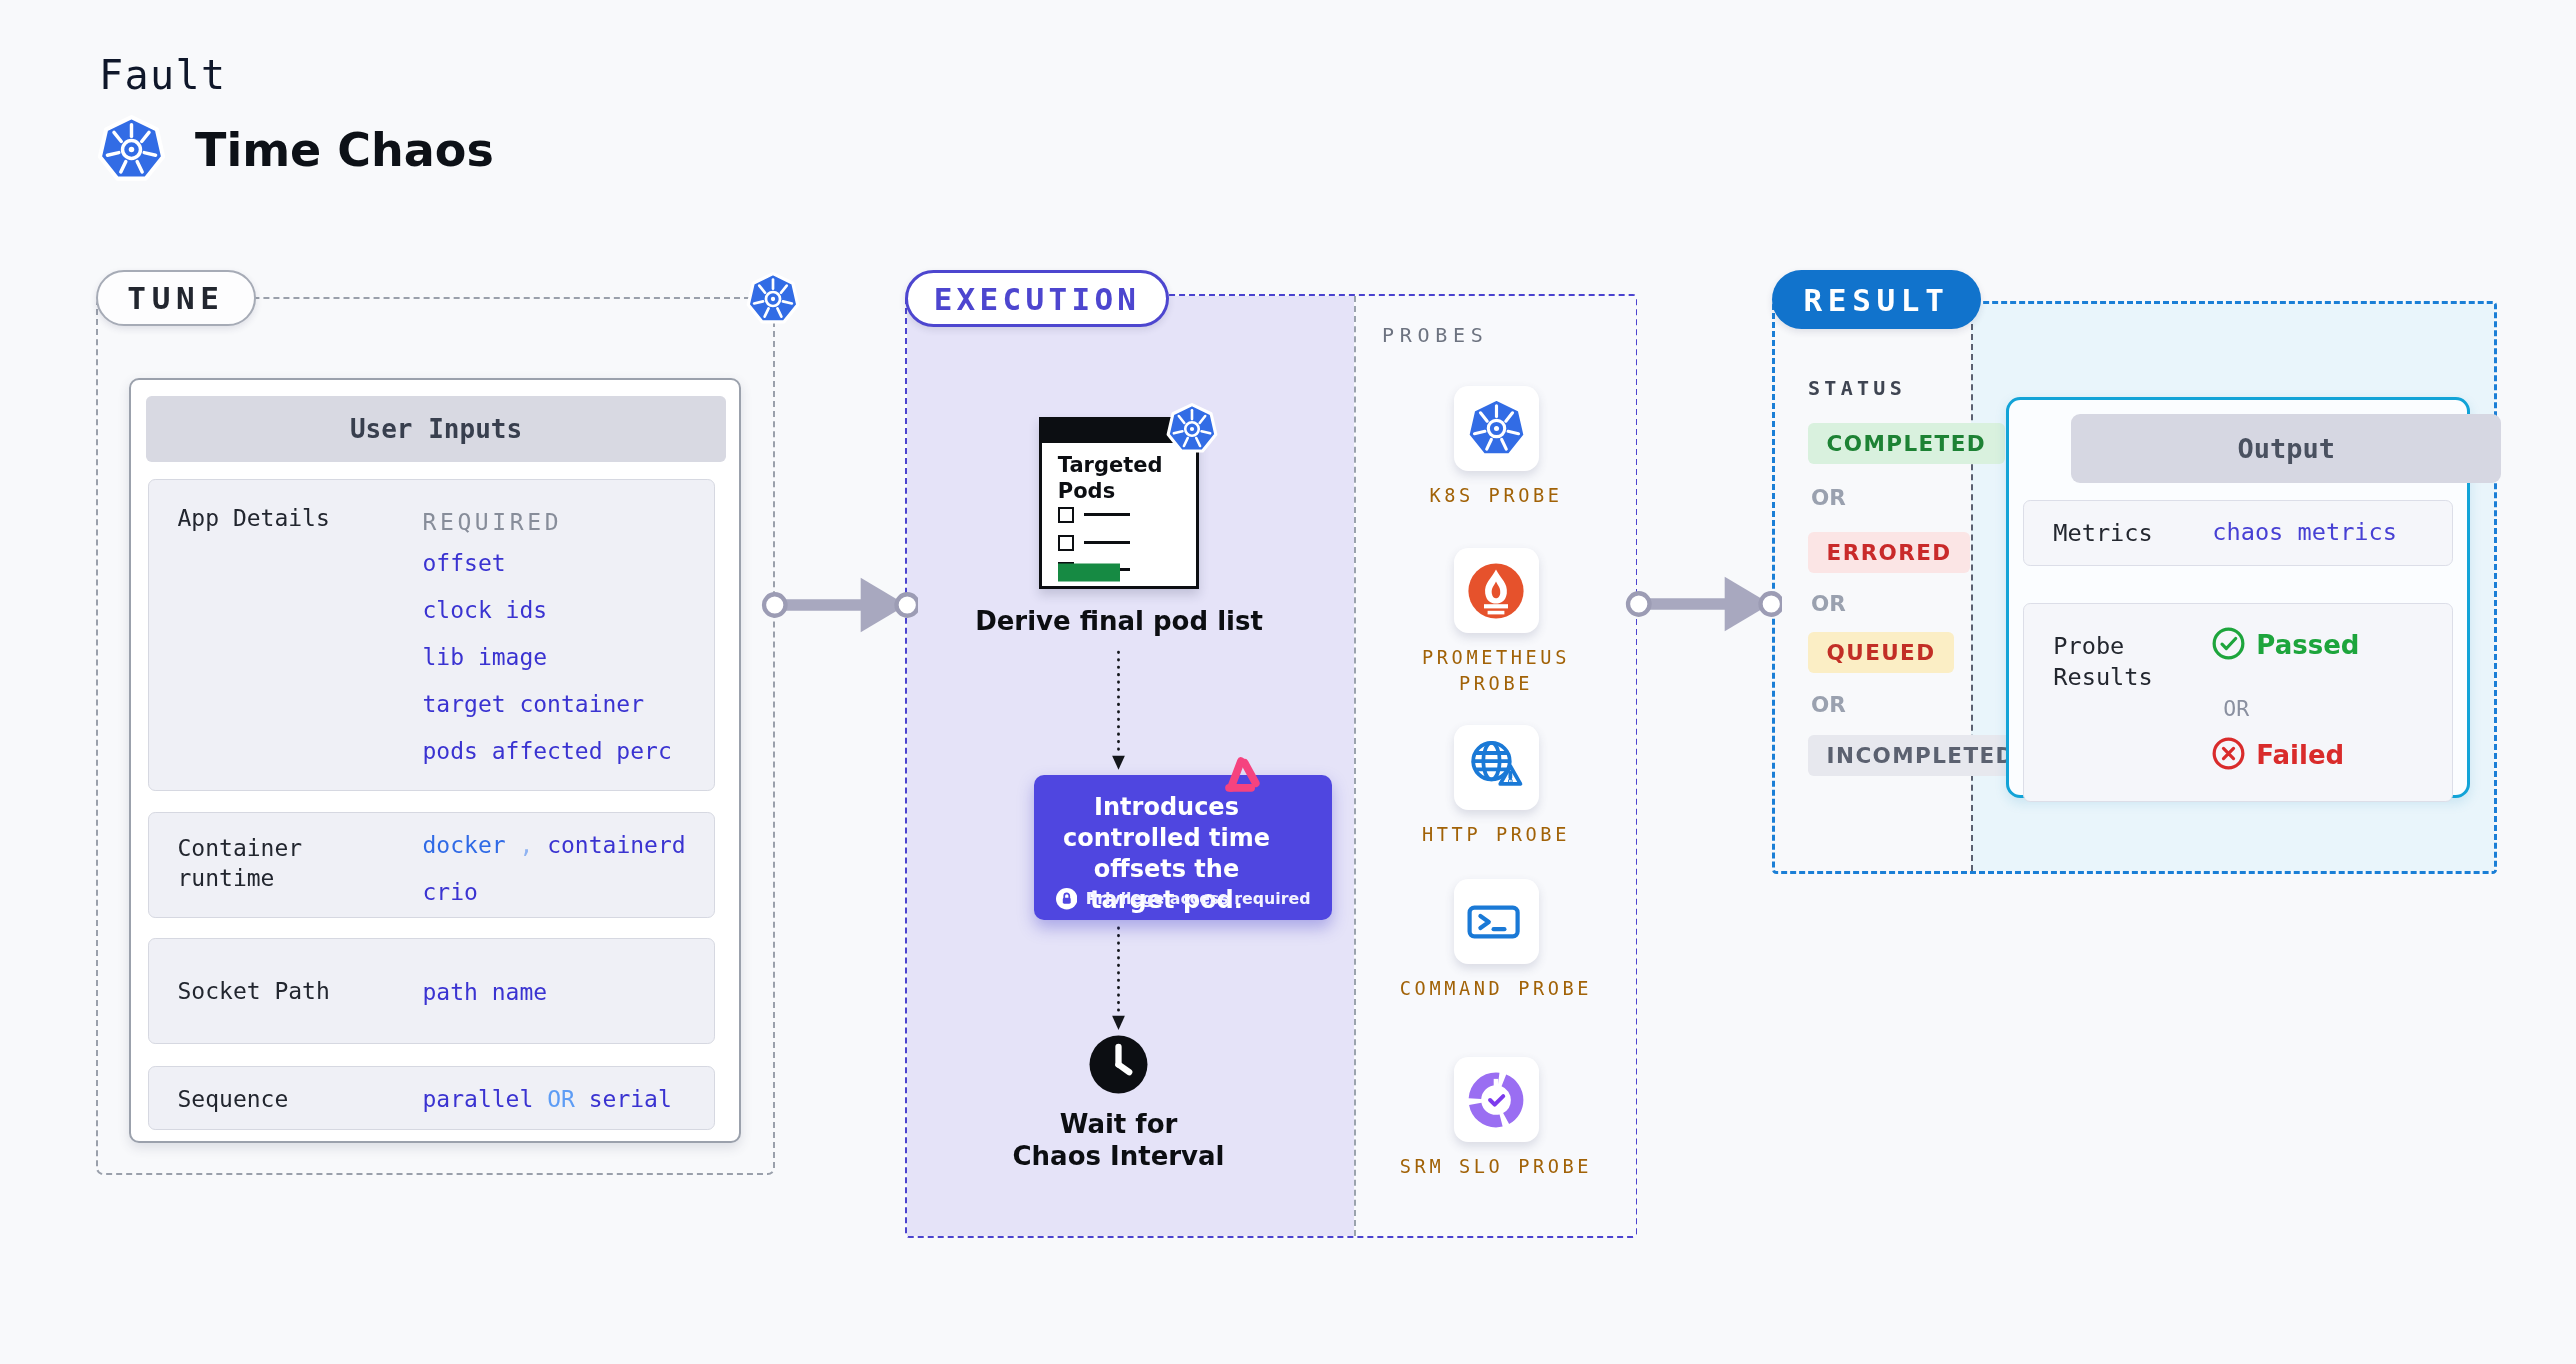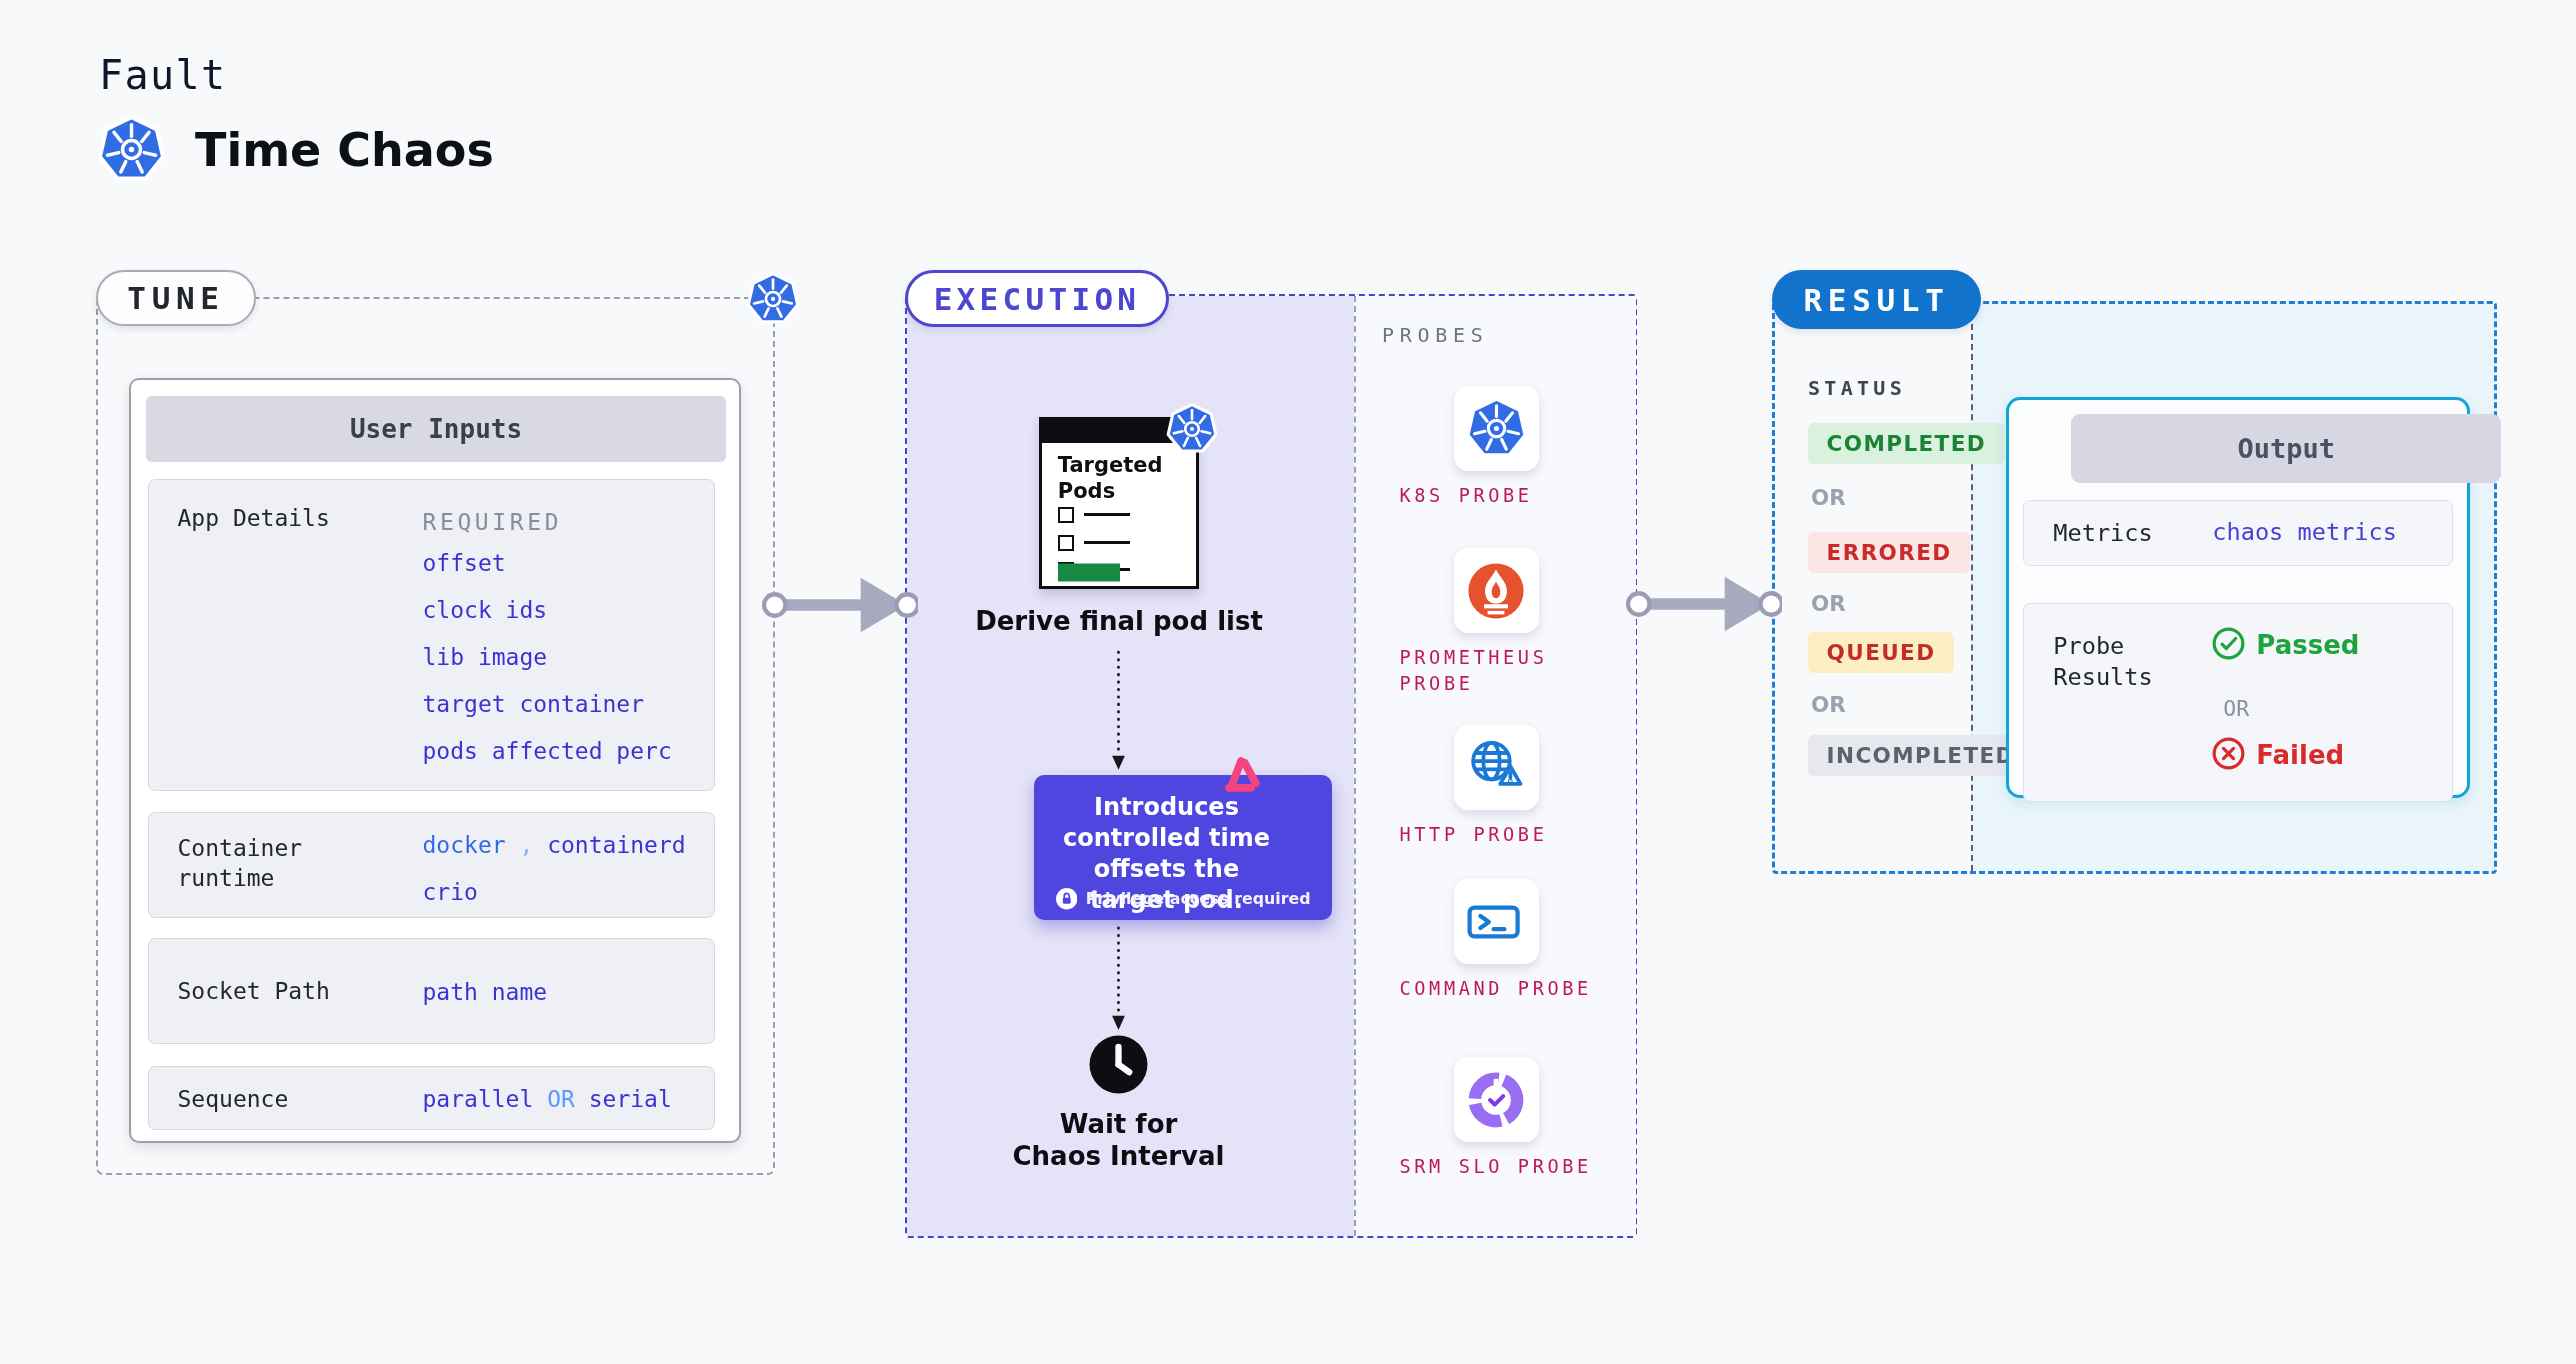--- a/index.html
+++ b/index.html
@@ -52,22 +52,22 @@
   .caption   { font-family:"DejaVu Sans", sans-serif; font-weight:bold; font-size:26px; line-height:31.5px;
                color:#0c0e12; text-align:center; }
   .fault-card{ background:#4f46e0; border-radius:10px; box-shadow:0 7.2px 15.8px rgba(64,58,200,.35);
                text-align:center; }
   .fault-text{ font-family:"DejaVu Sans", sans-serif; font-weight:bold; font-size:24px; line-height:31px; color:#ffffff; }
   .fault-note{ font-family:"DejaVu Sans", sans-serif; font-weight:bold; font-size:15.8px; color:#f2f2ff; }
   .probes-title { font-size:20px; color:#6d7380; letter-spacing:5.7px; }
   .probe-item { width:100%; display:flex; flex-direction:column; align-items:center; }
   .probe-card { width:85px; height:85px; background:#ffffff; border-radius:14.3px;
                 box-shadow:0 4.3px 10px rgba(70,74,110,.16); display:flex; align-items:center; justify-content:center; }
-  .probe-label{ margin-top:11.5px; font-size:18.6px; line-height:26px; color:#be185d; letter-spacing:3.6px;
-                text-align:left; width:193px; }
+  .probe-label{ margin-top:11.5px; font-size:18.6px; line-height:26px; color:#a16207; letter-spacing:3.6px;
+                text-align:center; width:193px; }
 
   
   .status-title { font-size:20px; font-weight:bold; color:#3f4552; letter-spacing:4.3px; }
   .badge { display:inline-block; font-family:"DejaVu Sans", sans-serif; font-weight:bold; font-size:21.5px;
            letter-spacing:1.4px; border-radius:5.7px; padding:7.9px 18.6px; }
   .badge-success { background:#d9f1de; color:#1d8234; }
   .badge-error   { background:#fbe5e5; color:#c92a2a; }
   .badge-warning { background:#fbeec5; color:#c22e26; }
   .badge-neutral { background:#e7e8ee; color:#5b6170; }
   .or-gray { font-family:"DejaVu Sans", sans-serif; font-weight:bold; font-size:21.5px; color:#9aa1af; }

